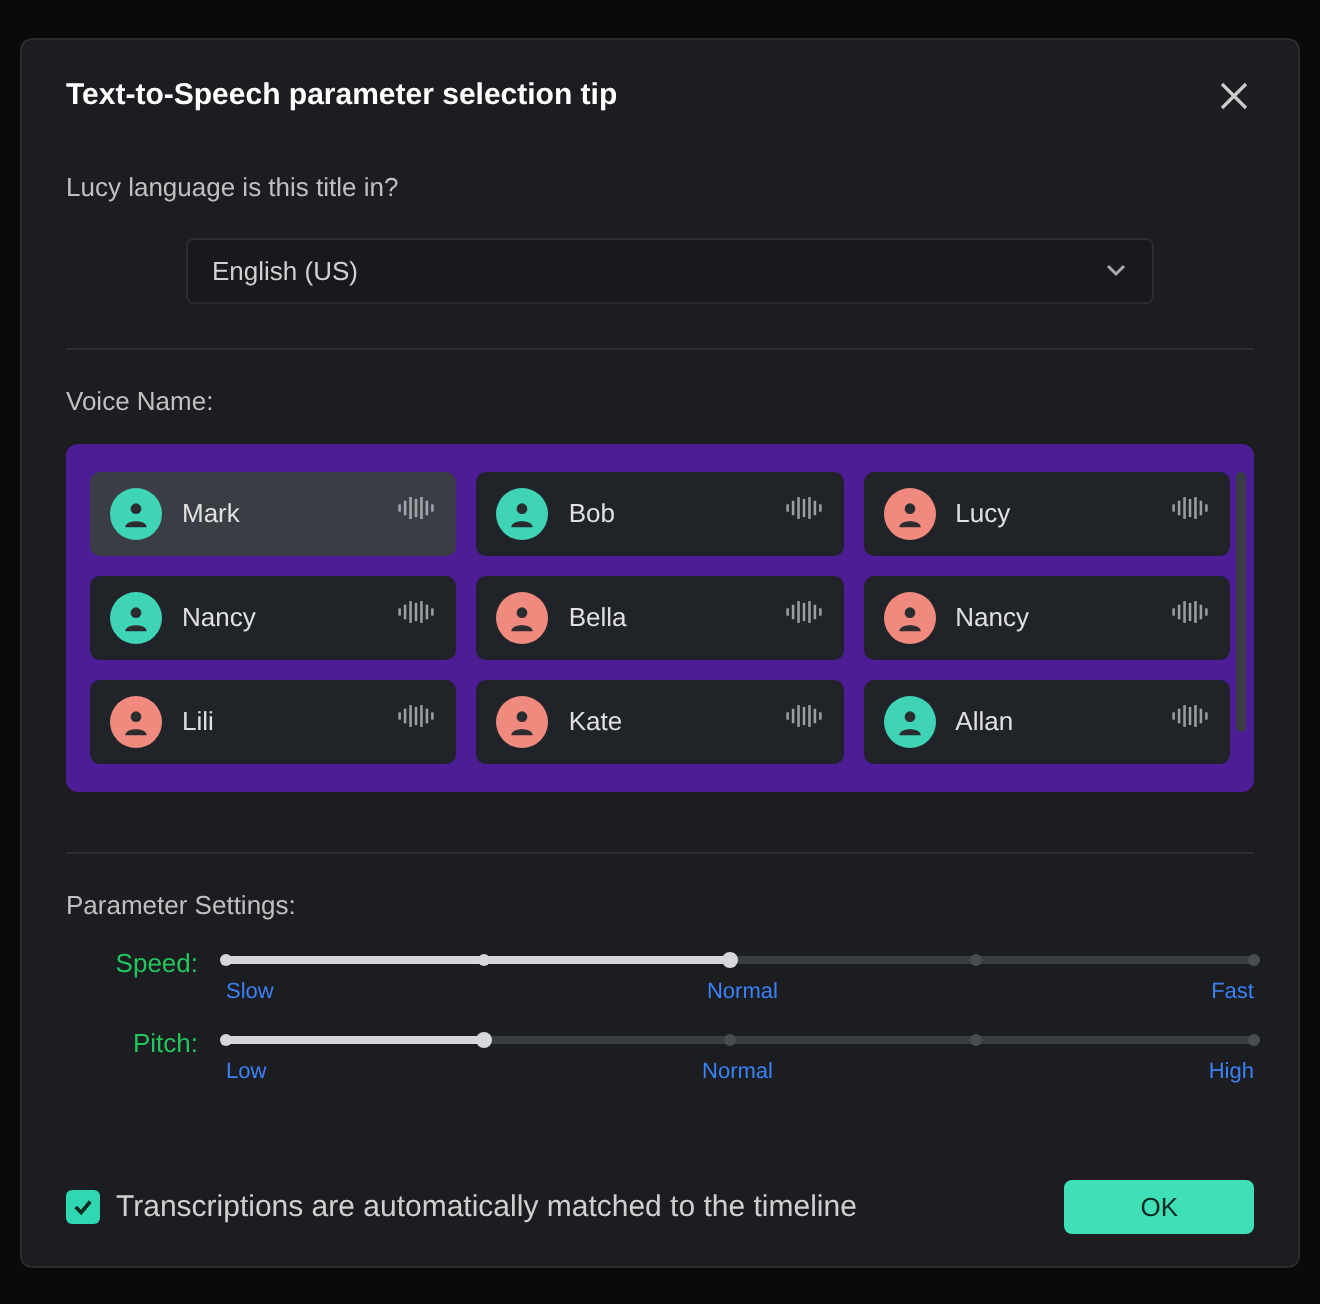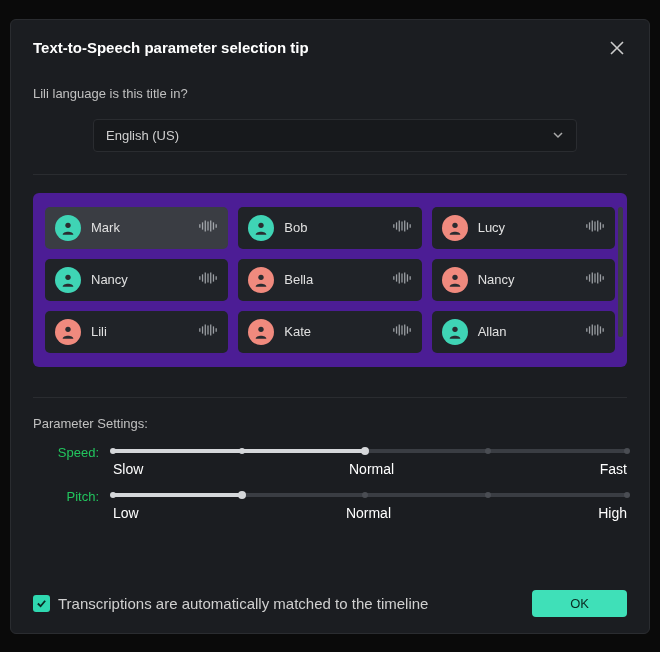--- a/index.html
+++ b/index.html
@@ -71,21 +71,21 @@
   .slider-fill {
     position: absolute; left: 0; top: 0; height: 100%;
     background: #d5d7da; border-radius: 2px;
   }
   .slider-dot {
     position: absolute; top: 50%; transform: translate(-50%, -50%);
     width: 8px; height: 8px; border-radius: 50%; background: #d5d7da;
   }
   .slider-dot.fixed { width: 6px; height: 6px; }
   .slider-dot.dim { background: #4a4d53; }
-  .slider-labels { display: flex; justify-content: space-between; font-size: 14px; color: #ffffff; margin-top: 8px; }
+  .slider-labels { display: flex; justify-content: space-between; font-size: 11px; color: #3b82f6; margin-top: 8px; }
   .footer { display: flex; align-items: center; margin-top: auto; padding-top: 8px; }
   .checkbox {
     width: 17px; height: 17px; border-radius: 3px; background: #2fd8b0;
     display: flex; align-items: center; justify-content: center; margin-right: 8px;
     flex-shrink: 0;
   }
   .checkbox svg { width: 11px; height: 11px; }
   .checkbox-label { font-size: 15px; color: #d0d0d0; flex: 1; }
   .btn {
     padding: 6px 38px; border-radius: 4px; font-size: 13px;
@@ -101,33 +101,34 @@
 
   <div class="header">
     <div class="title">Text-to-Speech parameter selection tip</div>
     <div class="close-btn">
       <svg viewBox="0 0 14 14">
           <path d="M1 1 L13 13 M13 1 L1 13" stroke="currentColor" stroke-width="1.6" fill="none"></path>
         </svg>
     </div>
   </div>
 
-  <div class="question">Lili language is this title in?</div>
+  <div class="question">Lucy language is this title in?</div>
 
   <div class="select-wrap">
     <div class="select">
       <span>English (US)</span>
       <svg viewBox="0 0 12 12">
           <path d="M2 4 L6 8 L10 4" stroke="#aaa" stroke-width="1.5" fill="none"></path>
         </svg>
     </div>
   </div>
 
   <div class="divider"></div>
 
+  <div class="section-label">Voice Name:</div>
 
   <div class="voice-panel">
     <div class="voice-grid" id="voice-grid">
         <div class="voice-card selected">
           <div class="avatar male">
             <svg viewBox="0 0 24 24">
               <circle cx="12" cy="8" r="4" fill="#2a2c30"></circle>
               <path d="M4 22 C4 16 20 16 20 22 Z" fill="#2a2c30"></path>
             </svg>
           </div>

